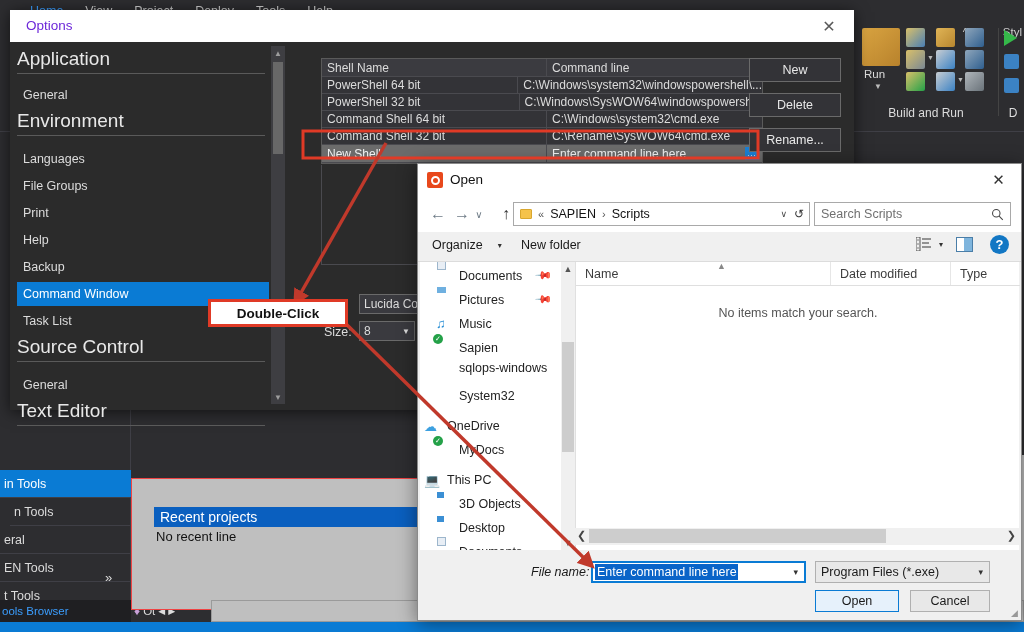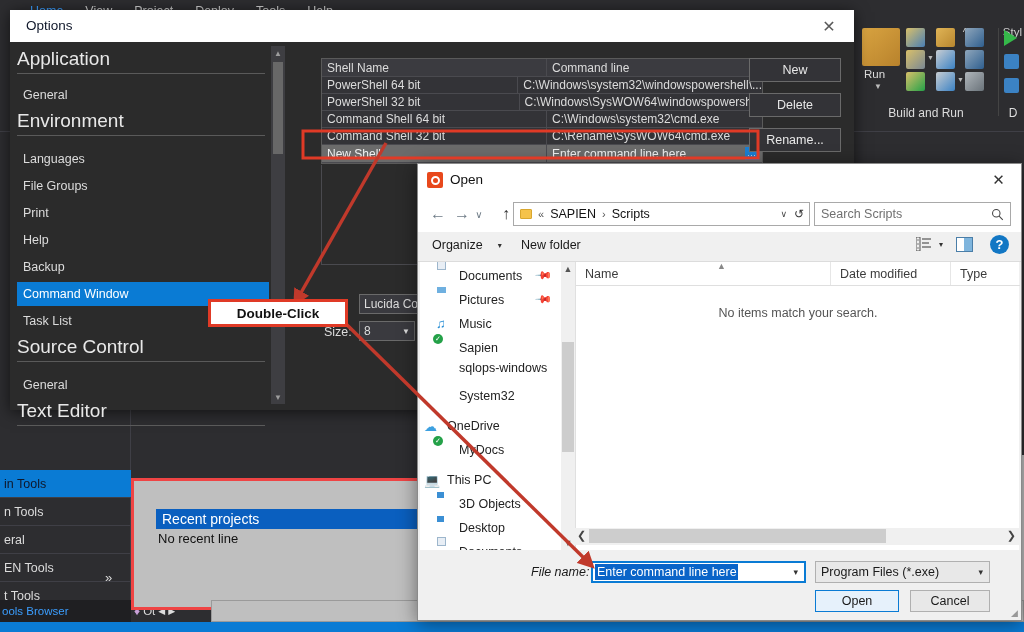--- a/index.html
+++ b/index.html
@@ -42,55 +42,55 @@
   #collapse-ribbon { right:56px; top:4px; color:#cfcfcf; font-size:11px; }
   #style-label { right:2px; top:4px; color:#cfcfcf; font-size:11.5px; }
 
   
   #left-panel { left:0; top:410px; width:131px; height:222px; background:#2d2d30; border-right:1px solid #3f3f46;}
   .lp-item {
     position:absolute; left:0; width:131px; height:28px;
     border-bottom:1px solid #3f3f46;
     color:#dcdcdc; display:flex; align-items:center; padding-left:4px; font-size:12.5px;
   }
-  .lp-item.sel { background:#0a7bd4; color:#0f172a;text-align:center; }
+  .lp-item.sel { background:#0a7bd4; color:#ffffff;text-align:center; }
   #lp-chev { left:105px; top:570px; color:#ddd; font-size:13px; text-align:center;}
   #lp-tabs {
     left:0; top:600px; width:131px; height:22px; background:#1f1f22;
     display:flex; align-items:center; color:#3b9eff; font-size:11.5px; padding-left:2px;
   }
   #lp-tab2 {
     left:131px; top:600px; width:80px; height:22px; background:#2d2d30;
     display:flex; align-items:center; gap:3px; color:#ddd; font-size:11.5px; padding-left:3px;
   }
   #bottom-blue { left:0; top:622px; width:1024px; height:10px; background:#0a7bd4; }
 
   
-  #startpage { left:131px; top:478px; width:290px; height:132px; background:#bfbfbf; border:3px solid #ef4444;}
+  #startpage { left:131px; top:478px; width:290px; height:132px; background:#bfbfbf; border:1px solid #ef4444;}
   #recent-bar {
     position:absolute; left:22px; top:28px; width:268px; height:20px;
     background:#0a5fbf; color:#fff; font-size:14px; display:flex; align-items:center; padding-left:6px;
   }
   #recent-none { position:absolute; left:24px; top:50px; color:#111; font-size:13px; }
   #startpage-gray { left:131px; top:455px; width:290px; height:24px; background:#2d2d30;}
   #center-dark { left:131px; top:410px; width:893px; height:222px; background:#2b2b2b; }
   #center-dark2 { left:131px; top:410px; width:893px; height:45px; background:#2d2d30; }
   #right-gray { left:421px; top:455px; width:603px; height:165px; background:#bfbfbf; }
   #mid-strip { left:131px; top:455px; width:290px; height:24px; background:#a6a6a6; }
   #status-strip { left:211px; top:600px; width:813px; height:22px; background:#bfbfbf; border:1px solid #9a9a9a;}
 
   
   #options-dialog {
     left:10px; top:10px; width:844px; height:400px;
     background:#2b2b2b; box-shadow:0 2px 14px rgba(0,0,0,.6);
   }
   #options-titlebar {
     position:absolute; left:0; top:0; width:844px; height:32px; background:#fff;
   }
-  #options-title { position:absolute; left:16px; top:8px; color:#0f172a; font-size:13.5px; }
+  #options-title { position:absolute; left:16px; top:8px; color:#6d28d9; font-size:13.5px; }
   #options-close {
     position:absolute; right:8px; top:4px; width:34px; height:24px;
     display:flex; align-items:center; justify-content:center; color:#5a5a5a; font-size:16px;
   }
   #options-body { position:absolute; left:0; top:32px; width:844px; height:368px; background:#2b2b2b; }
 
   #opt-nav { position:absolute; left:3px; top:4px; width:256px; height:358px; background:#2b2b2b; }
   .nav-head {
     position:absolute; left:4px; width:248px; color:#e8e8e8;
     font-size:19px; font-weight:300; padding-bottom:3px; border-bottom:1px solid #5a5a5a;
@@ -356,21 +356,21 @@
 <div class="abs" id="center-dark"></div>
 <div class="abs" id="center-dark2"></div>
 <div class="abs" id="right-gray"></div>
 <div class="abs" id="mid-strip"></div>
 
 <div class="abs" id="left-panel">
 
   <div class="lp-item sel" style="top:60px;">
       <span>in Tools</span>
     </div>
-  <div class="lp-item" style="top:88px;">
+  <div class="lp-item" style="top:88px;margin-left:10px;">
       <span>n Tools</span>
     </div>
   <div class="lp-item" style="top:116px;">
       <span>eral</span>
     </div>
   <div class="lp-item" style="top:144px;">
       <span>EN Tools</span>
     </div>
   <div class="lp-item" style="top:172px;">
       <span>t Tools</span>

